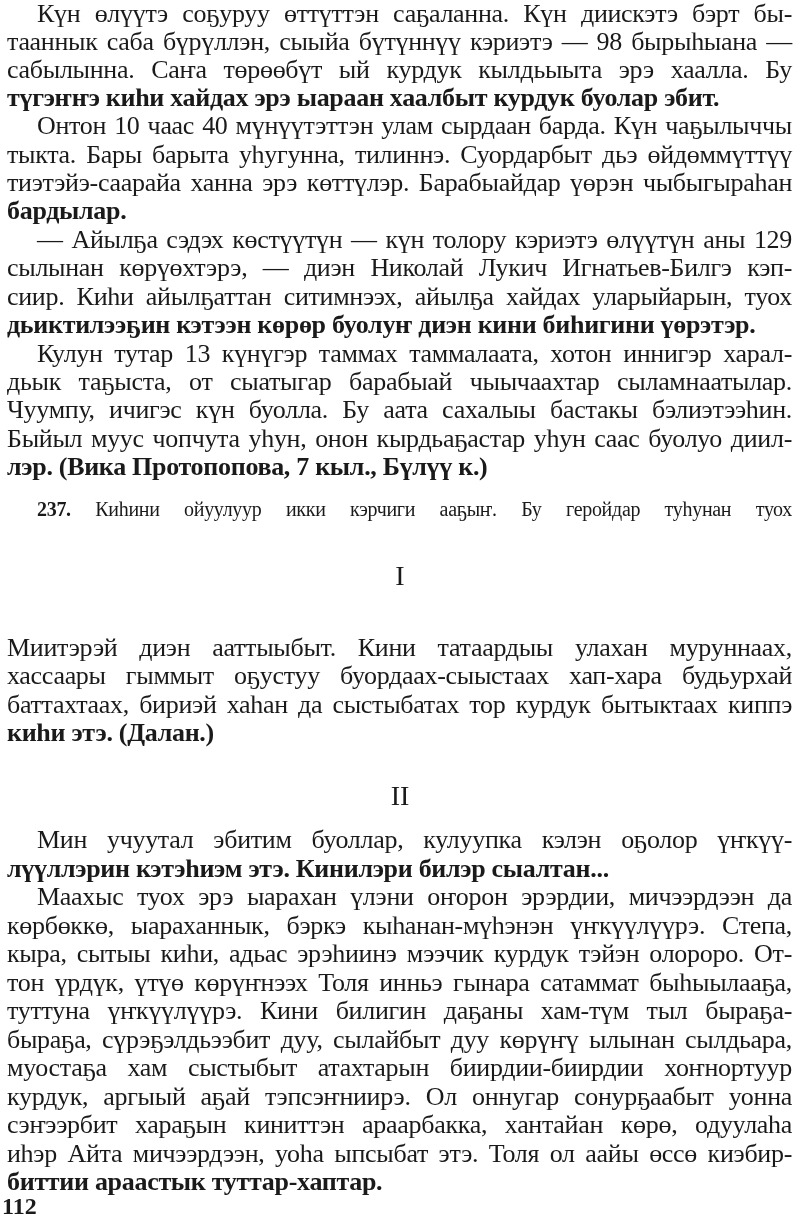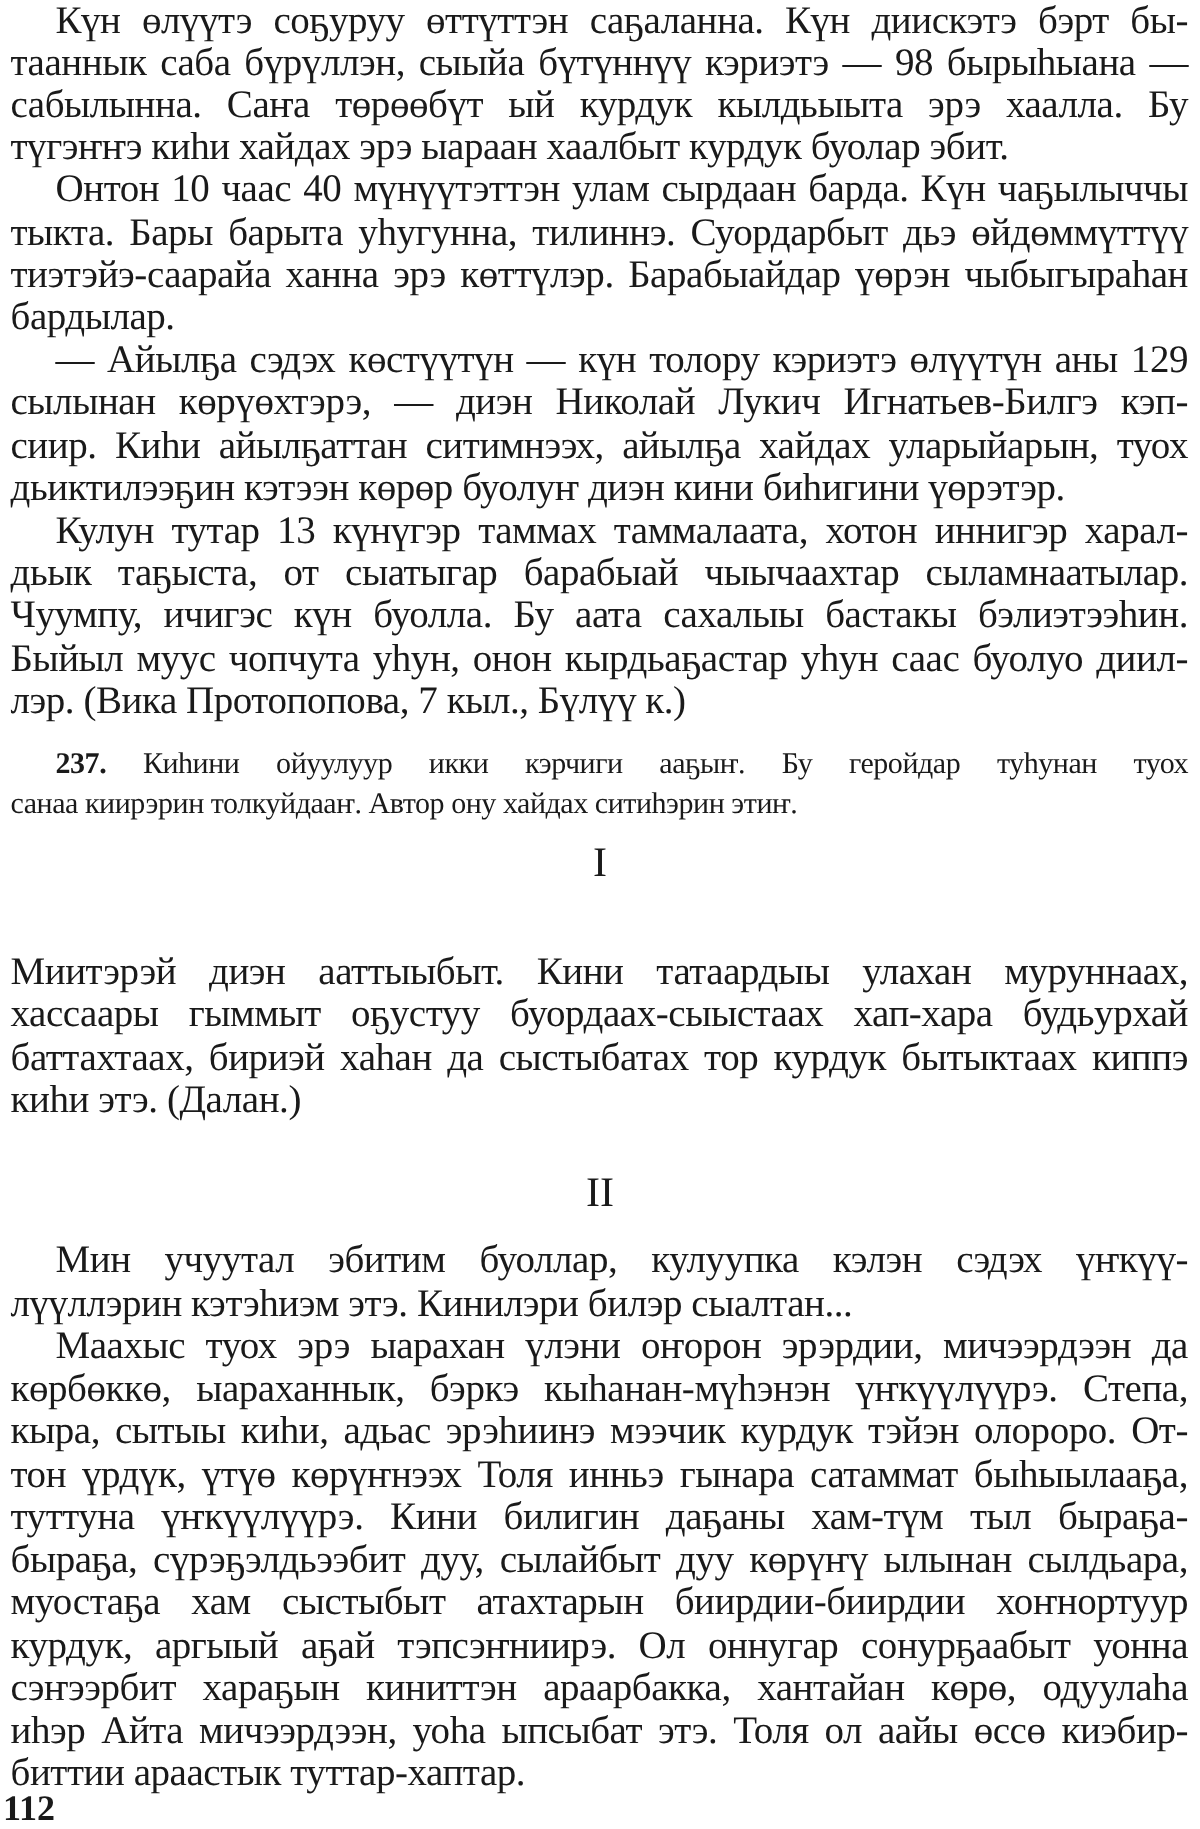--- a/index.html
+++ b/index.html
@@ -2,21 +2,21 @@
 <html><head>
 <meta charset="utf-8">
 <style>
   html, body { margin:0; padding:0; background:#ffffff; }
   body { width:800px; height:1219px; position:relative; overflow:hidden;
          font-family:"Liberation Serif", "DejaVu Serif", serif; color:#1a1a1a; }
   .page { position:absolute; left:0; top:0; width:800px; height:1054px; }
   .line { position:absolute; left:7px; width:785px; font-size:26px; line-height:28px;
           white-space:nowrap; text-align:justify; text-align-last:justify;
           transform-origin:left top; letter-spacing:-0.3px; }
-  .line.last { text-align-last:left; }
+  .line.last { text-align-last:left;font-weight:bold; }
   .line.indent { left:37px; width:755px; }
   .task { font-size:20px; }
   .task b { font-weight:bold; }
   .heading { position:absolute; left:0; width:800px; text-align:center; font-size:28px; }
   .pageno { position:absolute; left:2px; font-size:24px;font-weight:bold; }
 </style>
 </head>
 <body>
 
 <div class="page">
@@ -39,30 +39,29 @@
   <div class="line indent" style="top:340px">Кулун тутар 13 күнүгэр таммах таммалаата, хотон иннигэр харал-</div>
   <div class="line" style="top:368px">дьык таҕыста, от сыатыгар барабыай чыычаахтар сыламнаатылар.</div>
   <div class="line" style="top:396px">Чуумпу, ичигэс күн буолла. Бу аата сахалыы бастакы бэлиэтээһин.</div>
   <div class="line" style="top:425px">Быйыл муус чопчута уһун, онон кырдьаҕастар уһун саас буолуо диил-</div>
   <div class="line last" style="top:453px">лэр. (Вика Протопопова, 7 кыл., Бүлүү к.)</div>
 
   <div class="line indent task" style="top:495px">
     <b>237.</b>
     <span>Киһини ойуулуур икки кэрчиги ааҕыҥ. Бу геройдар туһунан туох</span>
   </div>
-  <div class="line last task" style="top:522px">санаа киирэрин толкуйдааҥ. Автор ону хайдах ситиһэрин этиҥ.</div>
 
   <div class="heading" style="top:560px">I</div>
   <div class="line" style="top:634px">Миитэрэй диэн ааттыыбыт. Кини татаардыы улахан муруннаах,</div>
   <div class="line" style="top:662px">хассаары гыммыт оҕустуу буордаах-сыыстаах хап-хара будьурхай</div>
   <div class="line" style="top:691px">баттахтаах, бириэй хаһан да сыстыбатах тор курдук бытыктаах киппэ</div>
   <div class="line last" style="top:719px">киһи этэ. (Далан.)</div>
 
   <div class="heading" style="top:780px">II</div>
-  <div class="line indent" style="top:826px">Мин учуутал эбитим буоллар, кулуупка кэлэн сэдэх үҥкүү-</div>
+  <div class="line indent" style="top:826px">Мин учуутал эбитим буоллар, кулуупка кэлэн оҕолор үҥкүү-</div>
   <div class="line last" style="top:855px">лүүллэрин кэтэһиэм этэ. Кинилэри билэр сыалтан...</div>
 
   <div class="line indent" style="top:883px">Маахыс туох эрэ ыарахан үлэни оҥорон эрэрдии, мичээрдээн да</div>
   <div class="line" style="top:912px">көрбөккө, ыараханнык, бэркэ кыһанан-мүһэнэн үҥкүүлүүрэ. Степа,</div>
   <div class="line" style="top:940px">кыра, сытыы киһи, адьас эрэһиинэ мээчик курдук тэйэн олороро. От-</div>
   <div class="line" style="top:997px">туттуна үҥкүүлүүрэ. Кини билигин даҕаны хам-түм тыл быраҕа-</div>
   <div class="line" style="top:969px">тон үрдүк, үтүө көрүҥнээх Толя инньэ гынара сатаммат быһыылааҕа,</div>
   <div class="line" style="top:1026px">быраҕа, сүрэҕэлдьээбит дуу, сылайбыт дуу көрүҥү ылынан сылдьара,</div>
   <div class="line" style="top:1054px">муостаҕа хам сыстыбыт атахтарын биирдии-биирдии хоҥнортуур</div>
   <div class="line" style="top:1083px">курдук, аргыый аҕай тэпсэҥниирэ. Ол оннугар сонурҕаабыт уонна</div>

